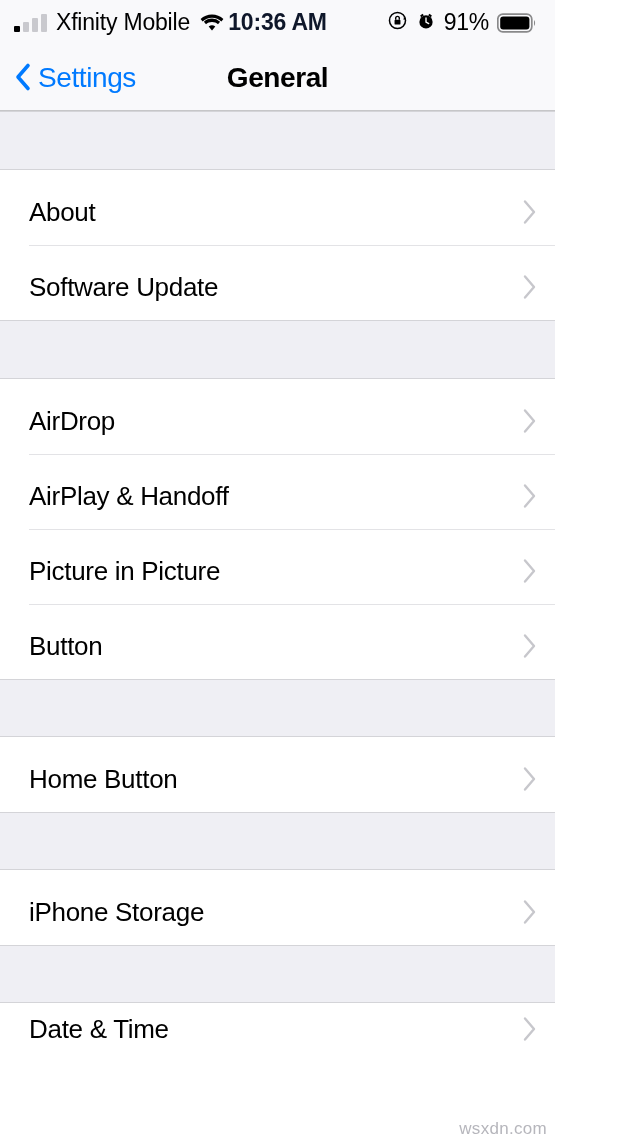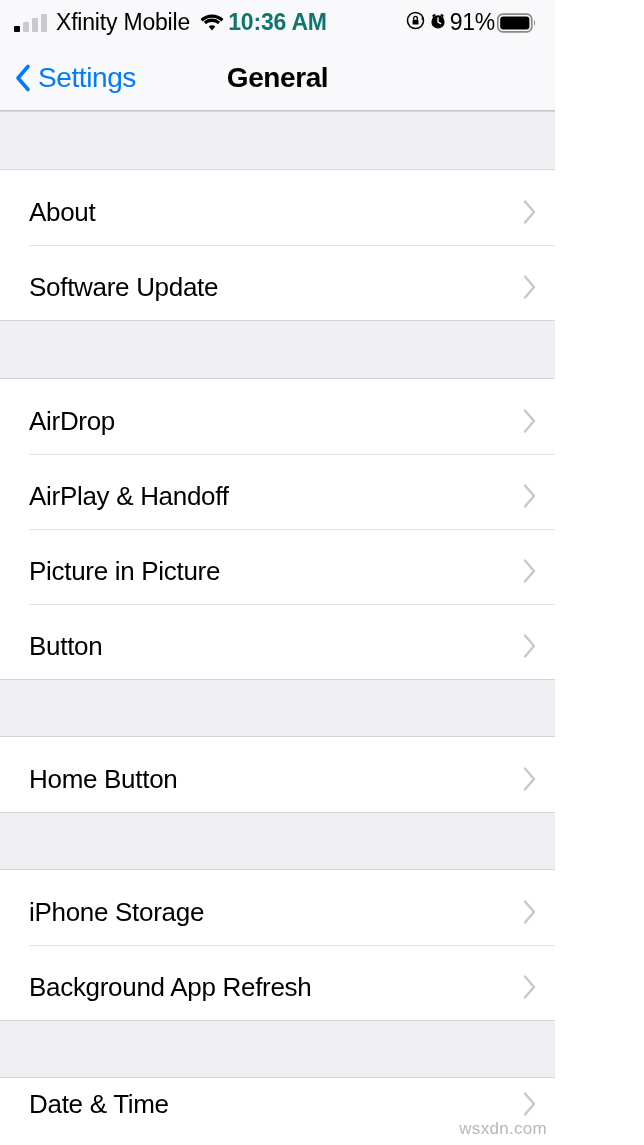--- a/index.html
+++ b/index.html
@@ -27,34 +27,34 @@
   .signal i:nth-child(2){ height:10px; }
   .signal i:nth-child(3){ height:14px; }
   .signal i:nth-child(4){ height:18px; }
   .carrier { font-size:23px; color:#000; letter-spacing:-.2px; }
   .wifi { width:26px; height:20px; position:relative; }
   .sb-center {
     position:absolute; left:0; right:0; top:0; height:45px;
     display:flex; align-items:center; justify-content:center;
     pointer-events:none;
   }
-  .clock { font-size:23px; font-weight:bold; color:#0f766e; letter-spacing:-.2px; }
-  .sb-right { margin-left:auto; display:flex; align-items:center; gap:2px; }
+  .clock { font-size:23px; font-weight:bold; color:#0f172a; letter-spacing:-.2px; }
+  .sb-right { margin-left:auto; display:flex; align-items:center; gap:8px; }
   .batt-pct { font-size:23px; color:#000; letter-spacing:-.3px; }
   .battery { width:40px; height:20px; position:relative; }
 
   
   .navbar {
     position:relative; height:66px;
     background:#F9F9FB;
     display:flex; align-items:center;
     border-bottom:1px solid #C6C6C8;
   }
   .backbtn {
-    display:flex; align-items:center; gap:7px;
+    display:flex; gap:7px;
     padding-left:14px; cursor:pointer;
   }
   .chev-back { width:17px; height:30px; flex:none; }
   .back-label { font-size:28px; color:#007AFF; letter-spacing:-.4px; }
   .nav-title {
     position:absolute; left:0; right:0; top:0; height:66px;
     display:flex; align-items:center; justify-content:center;
     font-size:28px; font-weight:bold; color:#000; letter-spacing:-.4px;
     pointer-events:none;
   }
@@ -240,28 +240,20 @@
 
     <div class="group">
       <div class="row">
         <span class="row-label">iPhone Storage</span>
         <span class="chev-fwd">
           <svg viewBox="0 0 15 26" width="15" height="26" aria-hidden="true">
             <path d="M3 2.5L12 13l-9 10.5" fill="none" stroke="#C7C7CC" stroke-width="2.4" stroke-linecap="round" stroke-linejoin="round"></path>
           </svg>
         </span>
       </div>
-      <div class="row">
-        <span class="row-label">Background App Refresh</span>
-        <span class="chev-fwd">
-          <svg viewBox="0 0 15 26" width="15" height="26" aria-hidden="true">
-            <path d="M3 2.5L12 13l-9 10.5" fill="none" stroke="#C7C7CC" stroke-width="2.4" stroke-linecap="round" stroke-linejoin="round"></path>
-          </svg>
-        </span>
-      </div>
     </div>
 
     <div class="gap" style="height:58px;"></div>
 
     <div class="group">
       <div class="row row--cut">
         <span class="row-label">Date &amp; Time</span>
         <span class="chev-fwd">
           <svg viewBox="0 0 15 26" width="15" height="26" aria-hidden="true">
             <path d="M3 2.5L12 13l-9 10.5" fill="none" stroke="#C7C7CC" stroke-width="2.4" stroke-linecap="round" stroke-linejoin="round"></path>

